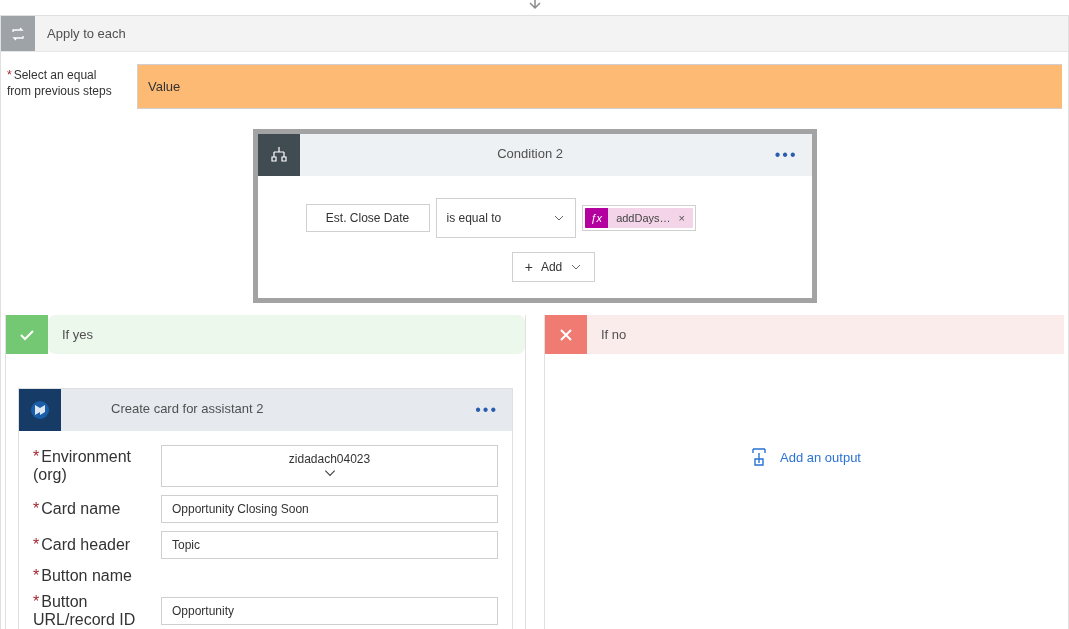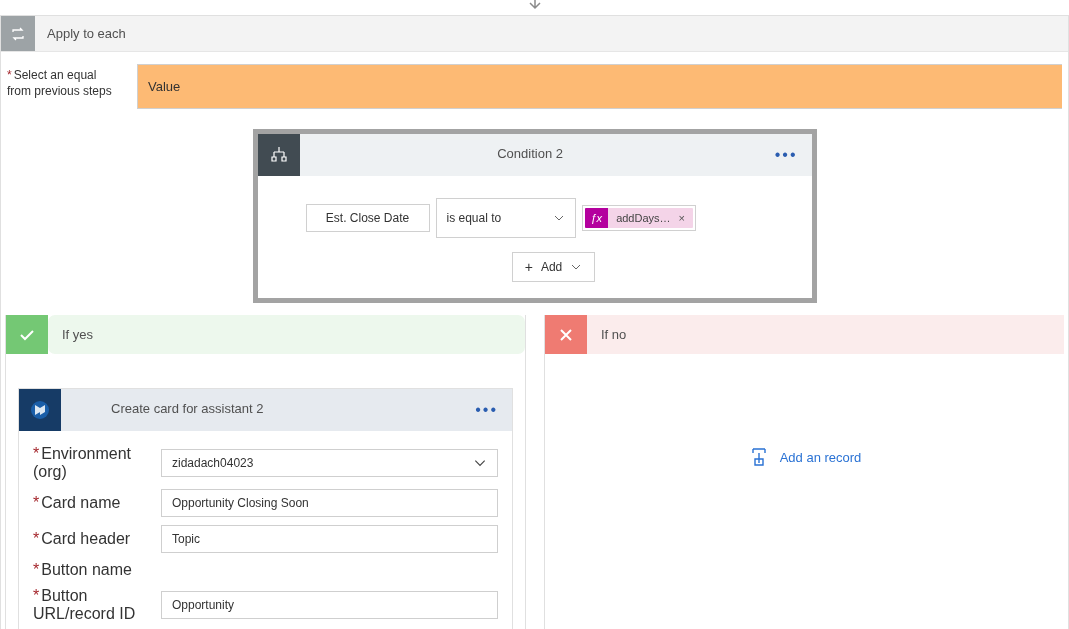--- a/index.html
+++ b/index.html
@@ -250,21 +250,21 @@
   .form-input {
     flex: 1;
     border: 1px solid #cfcfcf;
     padding: 6px 10px;
     font-size: 12px;
     background: #fff;
     display: flex;
     justify-content: space-between;
     align-items: center;
   }
-  .form-input.select { cursor: pointer; }
+  .form-input.select { cursor: pointer; flex-direction: column; }
   .show-advanced {
     padding: 12px 4px 14px 4px;
     font-size: 12px;
     color: #333;
     display: flex;
     align-items: center;
     gap: 8px;
     cursor: pointer;
   }
 
@@ -430,21 +430,21 @@
               </svg>
           </div>
           <div class="branch-title-bar">If no</div>
         </div>
         <div class="branch-body">
           <div class="add-action-link">
             <a>
               <svg width="22" height="22" viewBox="0 0 22 22">
                 <path d="M5 3 h12 M5 3 v4 M17 3 v4 M11 7 v10 M7 13 h8 v6 h-8 z" stroke="#2a72d4" stroke-width="1.4" fill="none"></path>
               </svg>
-              <span>Add an record</span>
+              <span>Add an output</span>
             </a>
           </div>
         </div>
       </div>
     </div>
 
   </div>
 </div>
 
 </body></html>

